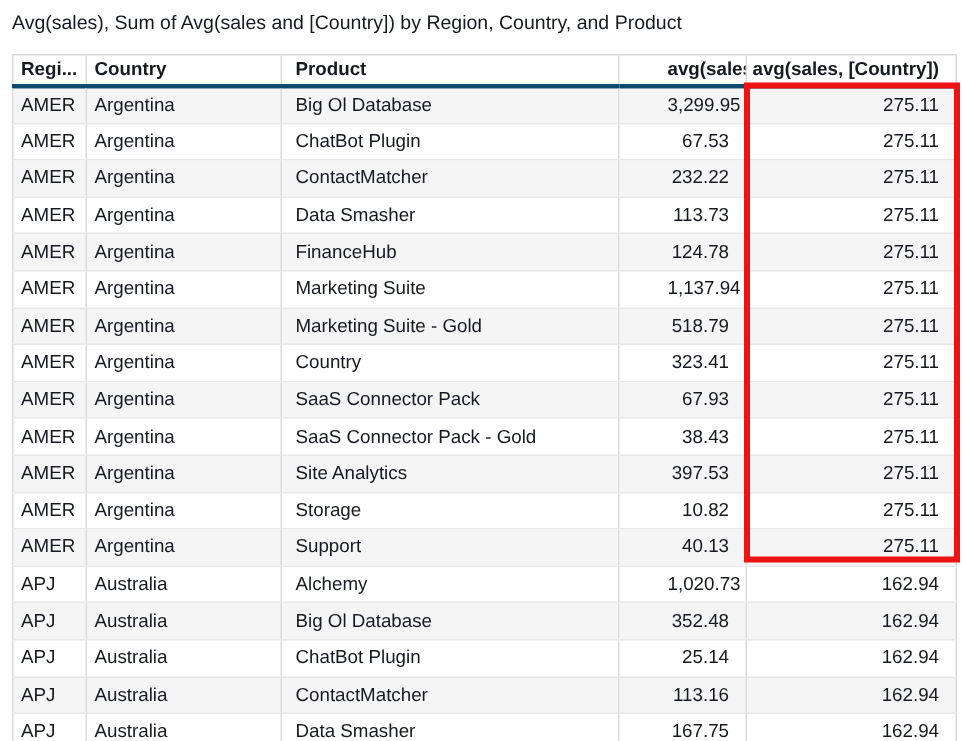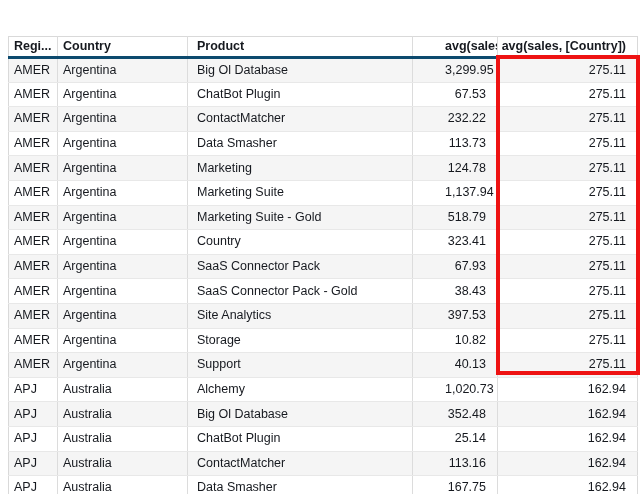--- a/index.html
+++ b/index.html
@@ -49,20 +49,21 @@
     position: absolute; left: 496px; top: 55px;
     width: 144px; height: 320px;
     border: 4px solid #ee1212;
     pointer-events: none;
   }
 </style>
 </head>
 <body>
 
 <div class="page">
+  <div class="visual-title">Avg(sales), Sum of Avg(sales and [Country]) by Region, Country, and Product</div>
 
   <div class="table-wrap">
     <table>
       <colgroup>
         <col style="width:49px">
           <col style="width:130px">
           <col style="width:225px">
         <col style="width:85px">
           <col style="width:140px">
       </colgroup>
@@ -100,21 +101,21 @@
           <tr>
             <td class="c0">AMER</td>
             <td class="c1">Argentina</td>
             <td class="c2">Data Smasher</td>
             <td class="c3">113.73</td>
             <td class="c4">275.11</td>
           </tr>
           <tr>
             <td class="c0">AMER</td>
             <td class="c1">Argentina</td>
-            <td class="c2">Marketing</td>
+            <td class="c2">FinanceHub</td>
             <td class="c3">124.78</td>
             <td class="c4">275.11</td>
           </tr>
           <tr>
             <td class="c0">AMER</td>
             <td class="c1">Argentina</td>
             <td class="c2">Marketing Suite</td>
             <td class="c3">1,137.94</td>
             <td class="c4">275.11</td>
           </tr>

